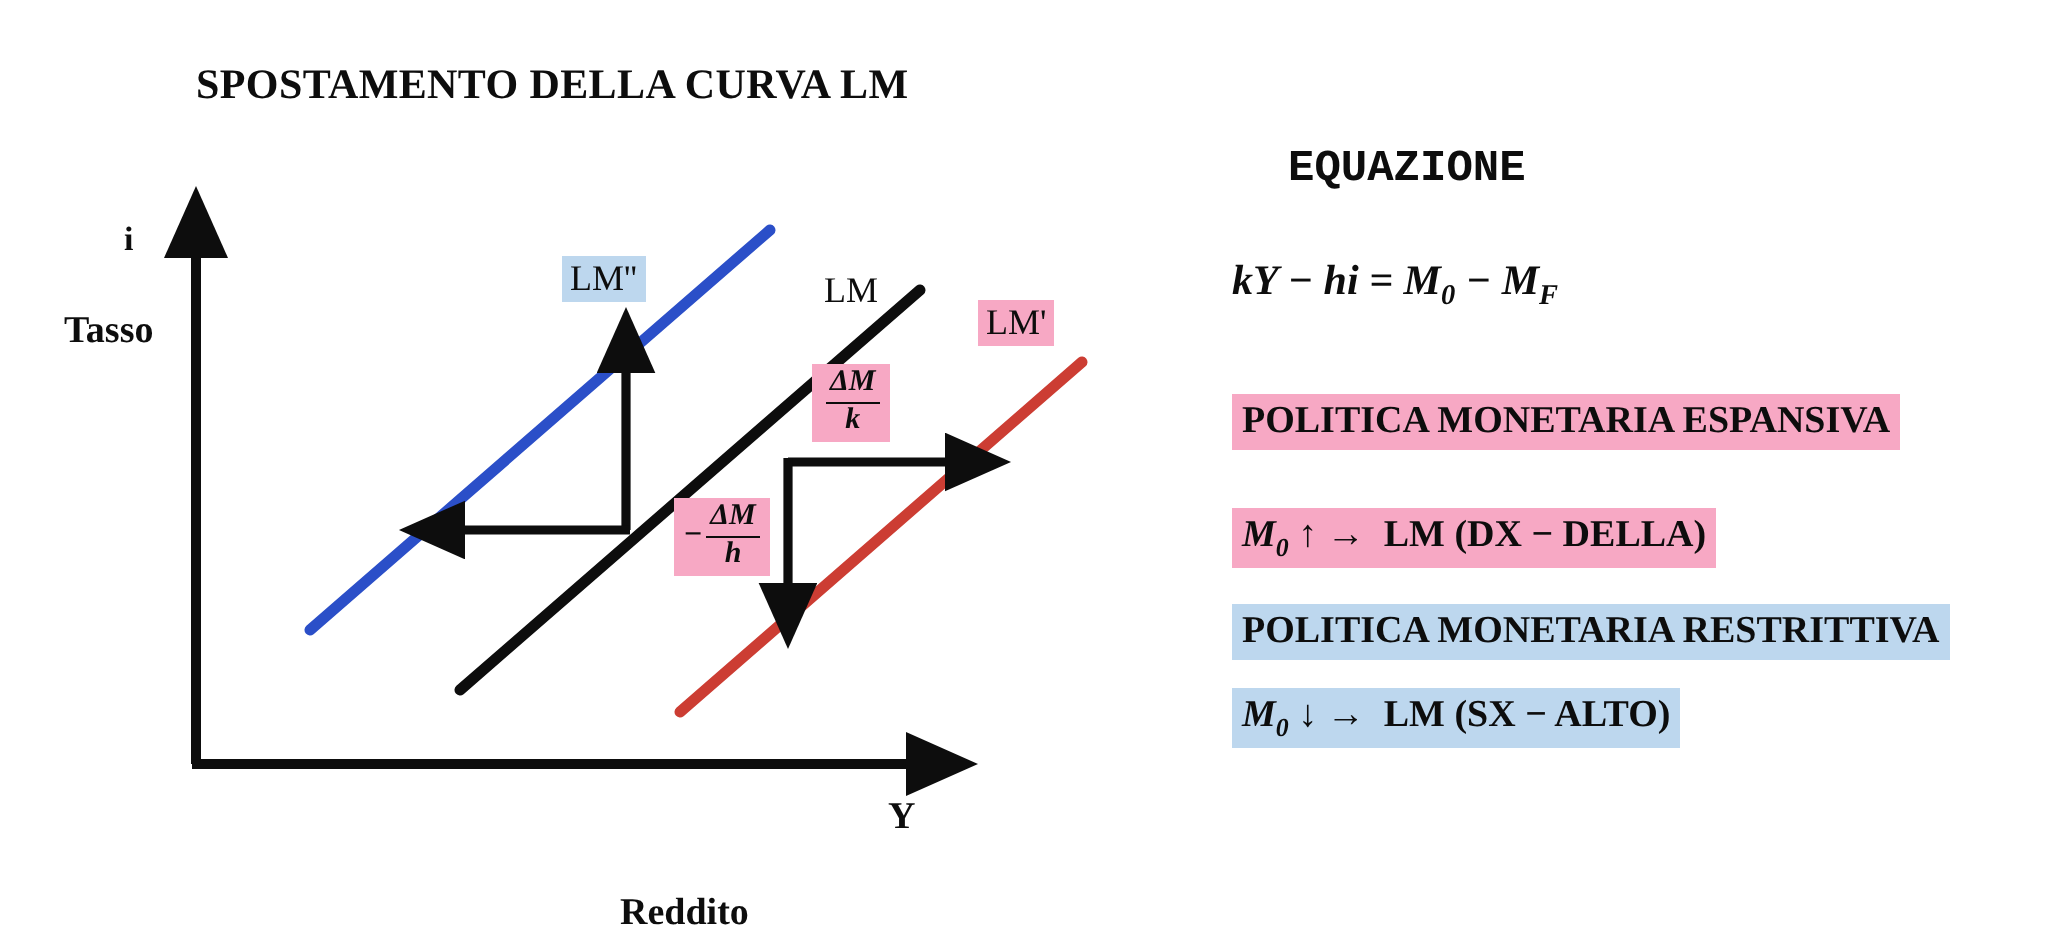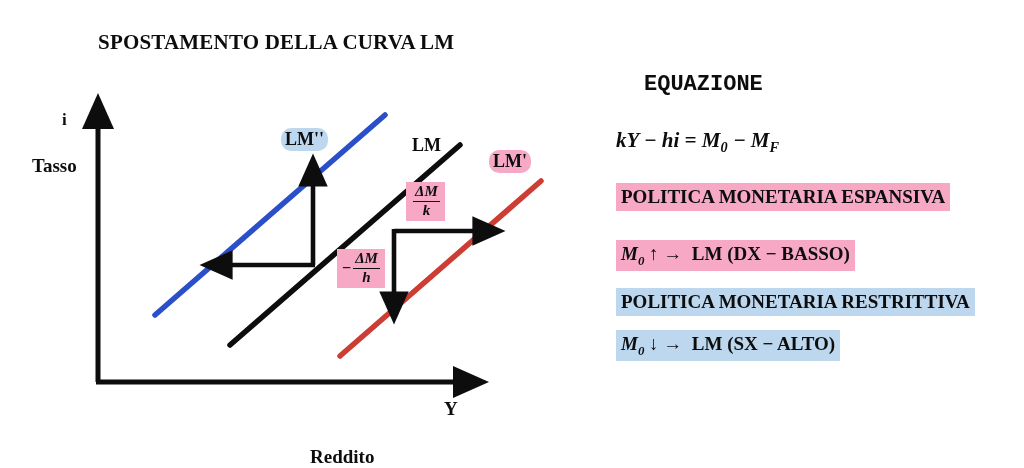--- a/index.html
+++ b/index.html
@@ -41,26 +41,25 @@
     font-weight: bold;
     white-space: nowrap;
   }
   #axis-label-i      { left: 62px;  top: 110px; font-size: 17px; }
   #axis-label-tasso  { left: 32px;  top: 155px; font-size: 19px; }
   #axis-label-y      { left: 444px; top: 398px; font-size: 19px; }
   #axis-label-reddito{ left: 310px; top: 402px; font-size: 19px; margin-top: 44px; }
 
   .curve-label {
     position: absolute;
-    font-weight: bold;
+    font-weight: normal;
     font-size: 18px;
     white-space: nowrap;
     padding: 1px 4px;
     line-height: 1.15;
-    border-radius: 10px;
   }
   #curve-label-lm2 { left: 281px; top: 128px; background: #BDD7EE; }
   #curve-label-lm  { left: 408px; top: 134px; background: transparent; }
   #curve-label-lm1 { left: 489px; top: 150px; background: #F7A8C4; }
 
   
   .frac-box {
     position: absolute;
     background: #F7A8C4;
     display: flex;
@@ -114,20 +113,21 @@
     font-style: italic;
     white-space: nowrap;
   }
   .panel-row {
     position: absolute;
     left: 616px;
     white-space: nowrap;
     font-weight: bold;
     padding: 2px 5px;
     line-height: 1.25;
+    margin-top: 14px;
   }
   #row-espansiva-title {
     top: 183px;
     font-size: 19px;
     background: #F7A8C4;
   }
   #row-espansiva-effect {
     top: 240px;
     font-size: 19px;
     background: #F7A8C4;
@@ -219,21 +219,21 @@
     <span>−</span>
     <span><span>M</span><sub>F</sub></span>
   </div>
 
   <div class="panel-row" id="row-espansiva-title">POLITICA MONETARIA ESPANSIVA</div>
 
   <div class="panel-row" id="row-espansiva-effect">
     <span><span>M</span><sub>0</sub></span>
     <span class="upright">↑</span>
     <span class="upright">→</span>
-    &nbsp;<span class="upright">LM (DX − BASSO)</span>
+    &nbsp;<span class="upright">LM (DX − DELLA)</span>
   </div>
 
   <div class="panel-row" id="row-restrittiva-title">POLITICA MONETARIA RESTRITTIVA</div>
 
   <div class="panel-row" id="row-restrittiva-effect">
     <span><span>M</span><sub>0</sub></span>
     <span class="upright">↓</span>
     <span class="upright">→</span>
     &nbsp;<span class="upright">LM (SX − ALTO)</span>
   </div>

